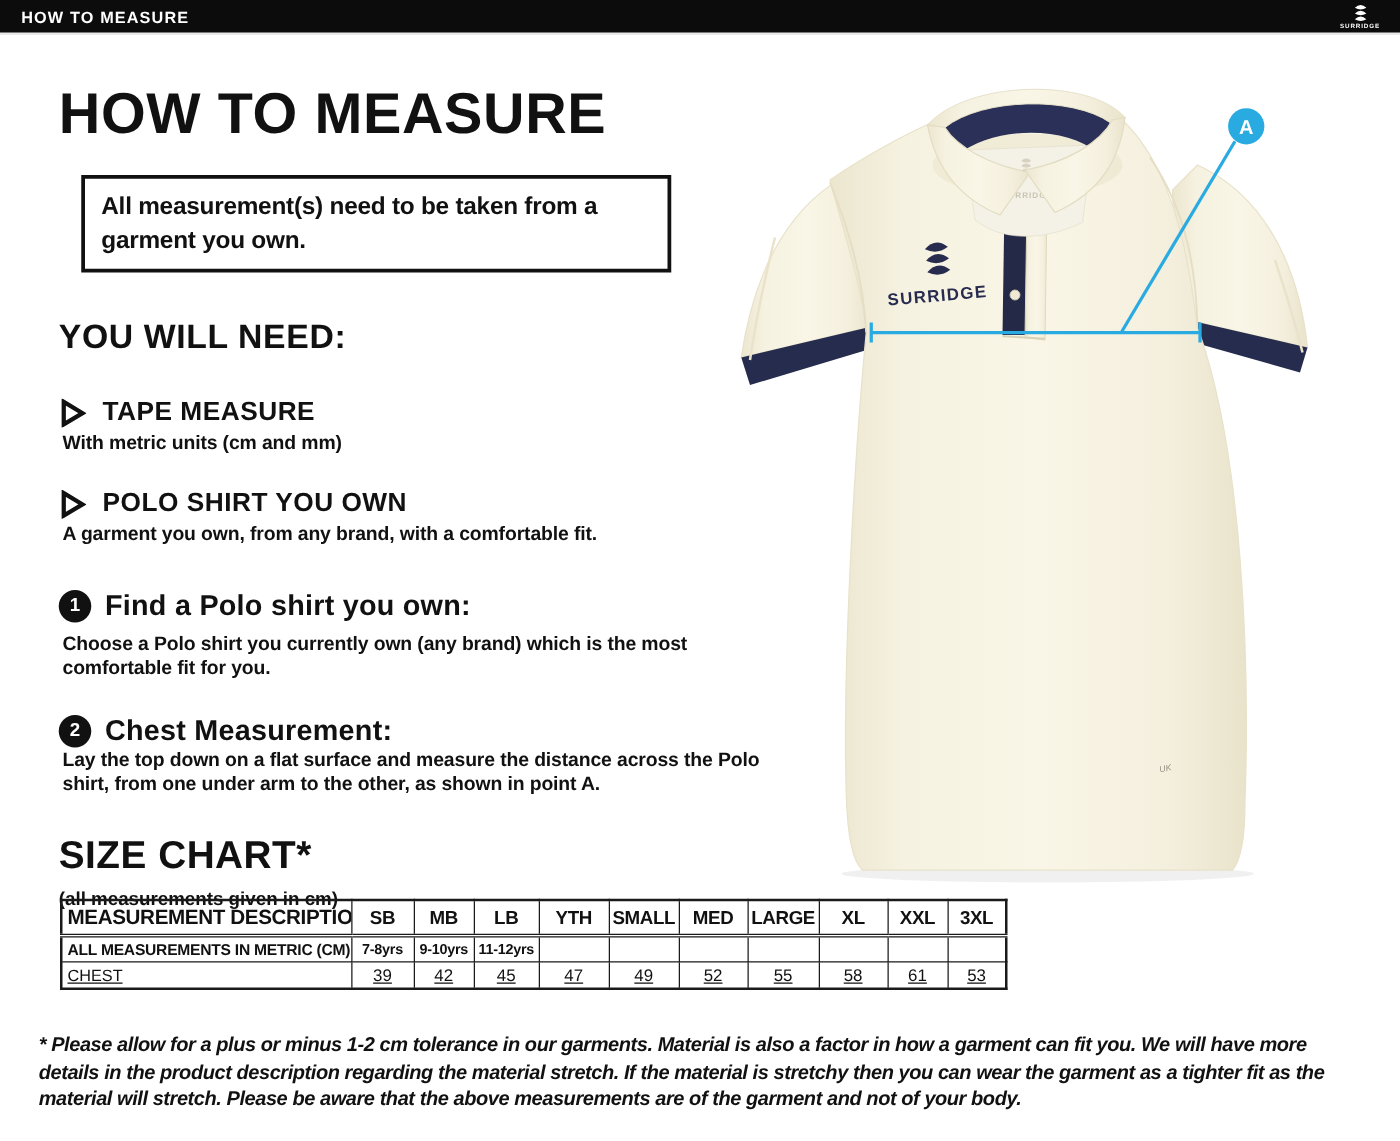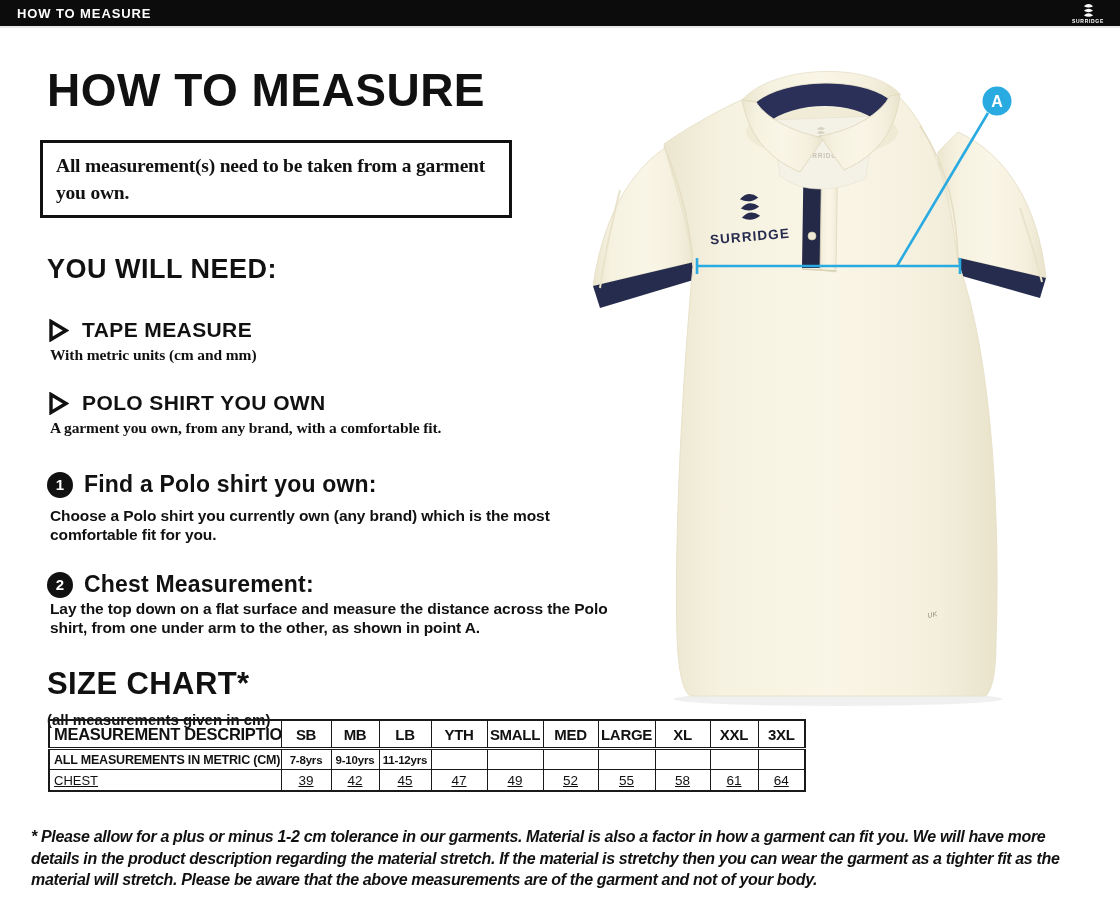--- a/index.html
+++ b/index.html
@@ -13,30 +13,30 @@
     display:flex;align-items:center;justify-content:space-between;
     padding:0 12px 0 17px;box-sizing:border-box;border-bottom:2px solid #e9e9e9;
   }
   .topbar-title{color:#fff;font-size:13px;font-weight:bold;letter-spacing:.9px;}
   .brand{display:flex;flex-direction:column;align-items:center;line-height:1;padding-right:4px;}
   .brand-swirl{width:13px;height:15px;display:block;}
   .brand-name{color:#fff;font-size:5px;font-weight:bold;letter-spacing:.7px;margin-top:1px;}
   
   .main-heading{position:absolute;left:47px;top:63px;margin:0;font-size:46px;font-weight:800;letter-spacing:.5px;}
   .notice-box{
-    position:absolute;left:40px;top:140px;width:472px;box-sizing:border-box;
-    border:3px solid #111;padding:9px 13px;font-size:19.5px;font-weight:bold;line-height:27px;letter-spacing:-.2px;font-family:Liberation Serif, serif;
+    position:absolute;left:65px;top:140px;width:472px;box-sizing:border-box;
+    border:3px solid #111;padding:9px 13px;font-size:19.5px;font-weight:bold;line-height:27px;letter-spacing:-.2px;
   }
   .need-heading{position:absolute;left:47px;top:254px;margin:0;font-size:27px;font-weight:800;letter-spacing:.5px;}
   .need-item{position:absolute;left:48px;display:flex;align-items:center;gap:13px;}
   .need-item.i1{top:318px;}
   .need-item.i2{top:391px;}
   .tri-icon{width:21px;height:23px;display:block;flex:none;}
   .need-title{font-size:21px;font-weight:800;letter-spacing:.4px;}
-  .need-desc{position:absolute;left:50px;font-size:15.5px;font-weight:bold;letter-spacing:-.1px;font-family:Liberation Serif, serif;}
+  .need-desc{position:absolute;left:50px;font-size:15.5px;font-weight:bold;letter-spacing:-.1px;}
   .need-desc.d1{top:346px;}
   .need-desc.d2{top:419px;}
   .step-head{position:absolute;left:47px;display:flex;align-items:center;gap:11px;}
   .step-head.s1{top:471px;}
   .step-head.s2{top:571px;}
   .step-badge{
     width:26px;height:26px;border-radius:50%;background:#111;color:#fff;flex:none;
     display:flex;align-items:center;justify-content:center;font-size:15px;font-weight:bold;
   }
   .step-title{font-size:23px;font-weight:800;letter-spacing:.2px;}
@@ -182,21 +182,21 @@
       <td class="c0">CHEST</td>
       <td>39</td>
       <td>42</td>
       <td>45</td>
       <td>47</td>
       <td>49</td>
       <td>52</td>
       <td>55</td>
       <td>58</td>
       <td>61</td>
-      <td>64</td>
+      <td>53</td>
     </tr>
   </tbody>
 </table>
 
 <p class="footnote">* Please allow for a plus or minus 1-2 cm tolerance in our garments. Material is also a factor in how a garment can fit you. We will have more details in the product description regarding the material stretch.  If the material is stretchy then you can wear the garment as a tighter fit as the material will stretch.  Please be aware that the above measurements are of the garment and not of your body.</p>
 
 <svg class="shirt-figure" viewBox="0 0 560 673">
 
   <ellipse cx="278" cy="659" rx="165" ry="7" fill="#000" opacity="0.06"></ellipse>
 

